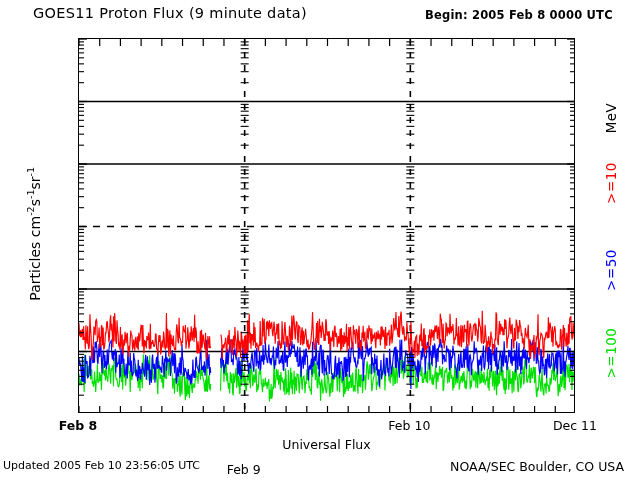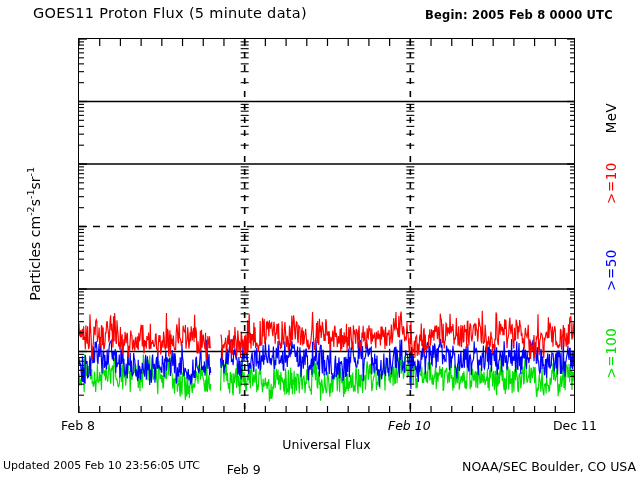--- a/index.html
+++ b/index.html
@@ -42,26 +42,26 @@
 
   
   .legend-item{
     position:absolute;left:598px;width:90px;text-align:center;
     font-size:13.5px;white-space:nowrap;letter-spacing:.5px;
     transform-origin:center center;transform:rotate(-90deg);
   }
 
   
   #footer-updated{left:3px;top:459px;font-size:11px;white-space:nowrap;}
-  #footer-source{right:4px;top:459px;font-size:12.5px;white-space:nowrap;text-align:right;}
+  #footer-source{right:16px;top:459px;font-size:12.5px;white-space:nowrap;text-align:right;}
 </style>
 </head>
 <body>
 
-<div class="abs" id="chart-title">GOES11 Proton Flux (5 minute data)</div>
+<div class="abs" id="chart-title">GOES11 Proton Flux (9 minute data)</div>
 <div class="abs" id="begin-label">Begin: 2005 Feb 8 0000 UTC</div>
 
 <div class="abs" id="y-axis-title">
   Particles cm<sup>-2</sup>s<sup>-1</sup>sr<sup>-1</sup>
 </div>
 
 <div class="abs" id="plot-frame">
   <div id="plot-inner">
     <svg id="grid-svg" width="497" height="375" style="position:absolute;left:-1px;top:-1px;">
         <line x1="1" x2="497" y1="313.5" y2="313.5" stroke="#000" stroke-width="1.4"></line>
@@ -334,23 +334,23 @@
         <line x1="477.2916666666667" x2="477.2916666666667" y1="1" y2="8" stroke="#000" stroke-width="1.2"></line>
         <line x1="498" x2="498" y1="368" y2="375" stroke="#000" stroke-width="1.2"></line>
         <line x1="498" x2="498" y1="1" y2="8" stroke="#000" stroke-width="1.2"></line>
       </svg>
   </div>
 </div>
 
 <div id="ylabels"></div>
 
 <div id="xlabels">
-    <div class="abs xlab" style="left: 78px;">Feb 8</div>
+    <div class="abs xlab" style="left: 78px; font-weight: bold;">Feb 8</div>
     <div class="abs xlab" style="left: 243.667px; margin-top: 44px;">Feb 9</div>
-    <div class="abs xlab" style="left: 409.333px; font-style: italic;">Feb 10</div>
+    <div class="abs xlab" style="left: 409.333px;">Feb 10</div>
     <div class="abs xlab" style="left: 575px;">Dec 11</div>
   </div>
 
 <div class="abs" id="x-axis-title-wrap">Universal Flux</div>
 
 <div id="legend">
     <div class="abs legend-item" style="top: 110px; color: rgb(0, 0, 0); left: 566px;">MeV</div>
     <div class="abs legend-item" style="top: 175px; color: rgb(255, 0, 0); left: 566px;">&gt;=10</div>
     <div class="abs legend-item" style="top: 262px; color: rgb(0, 0, 255); left: 566px;">&gt;=50</div>
     <div class="abs legend-item" style="top: 345px; color: rgb(0, 224, 0); left: 566px;">&gt;=100</div>

